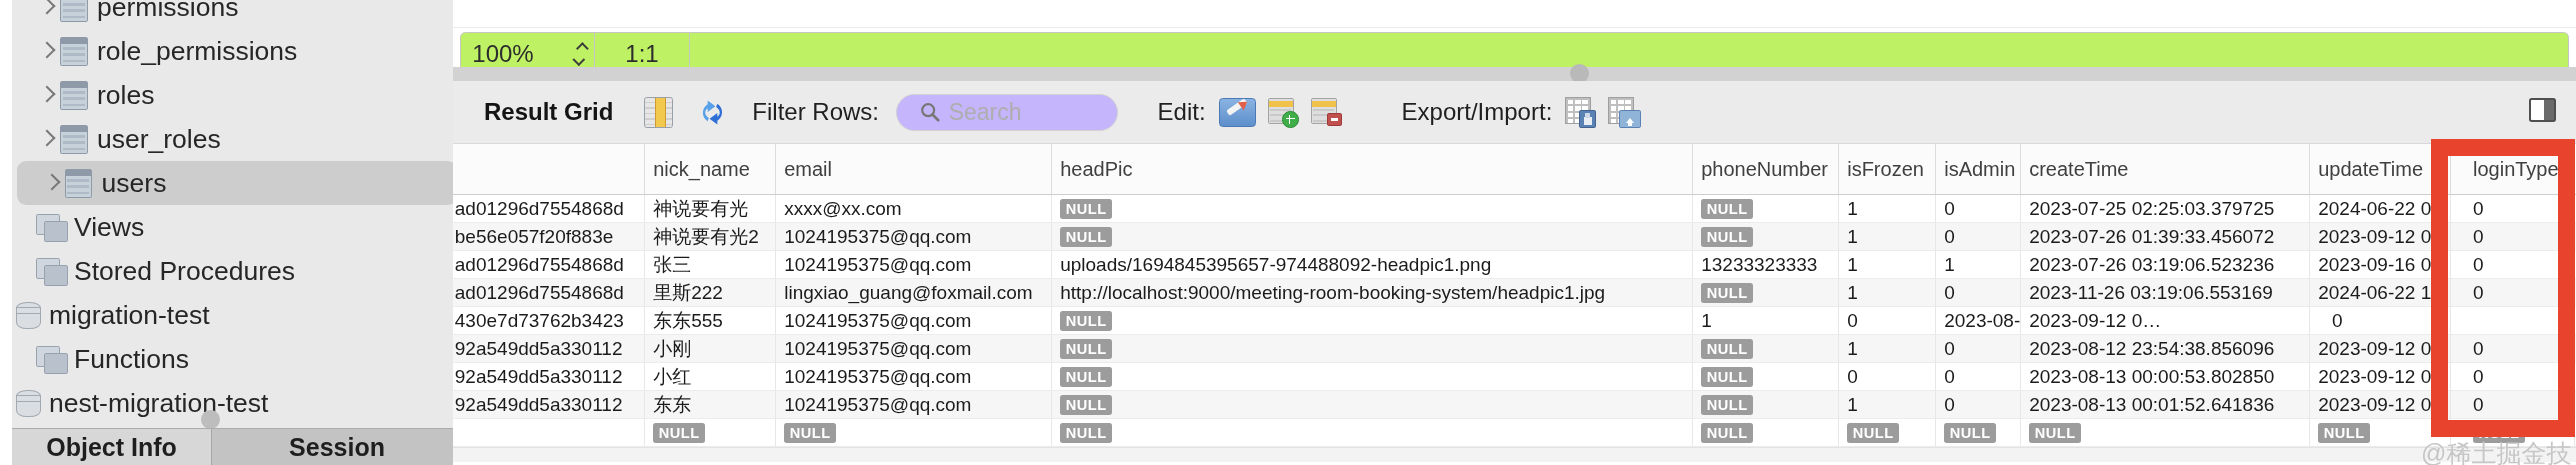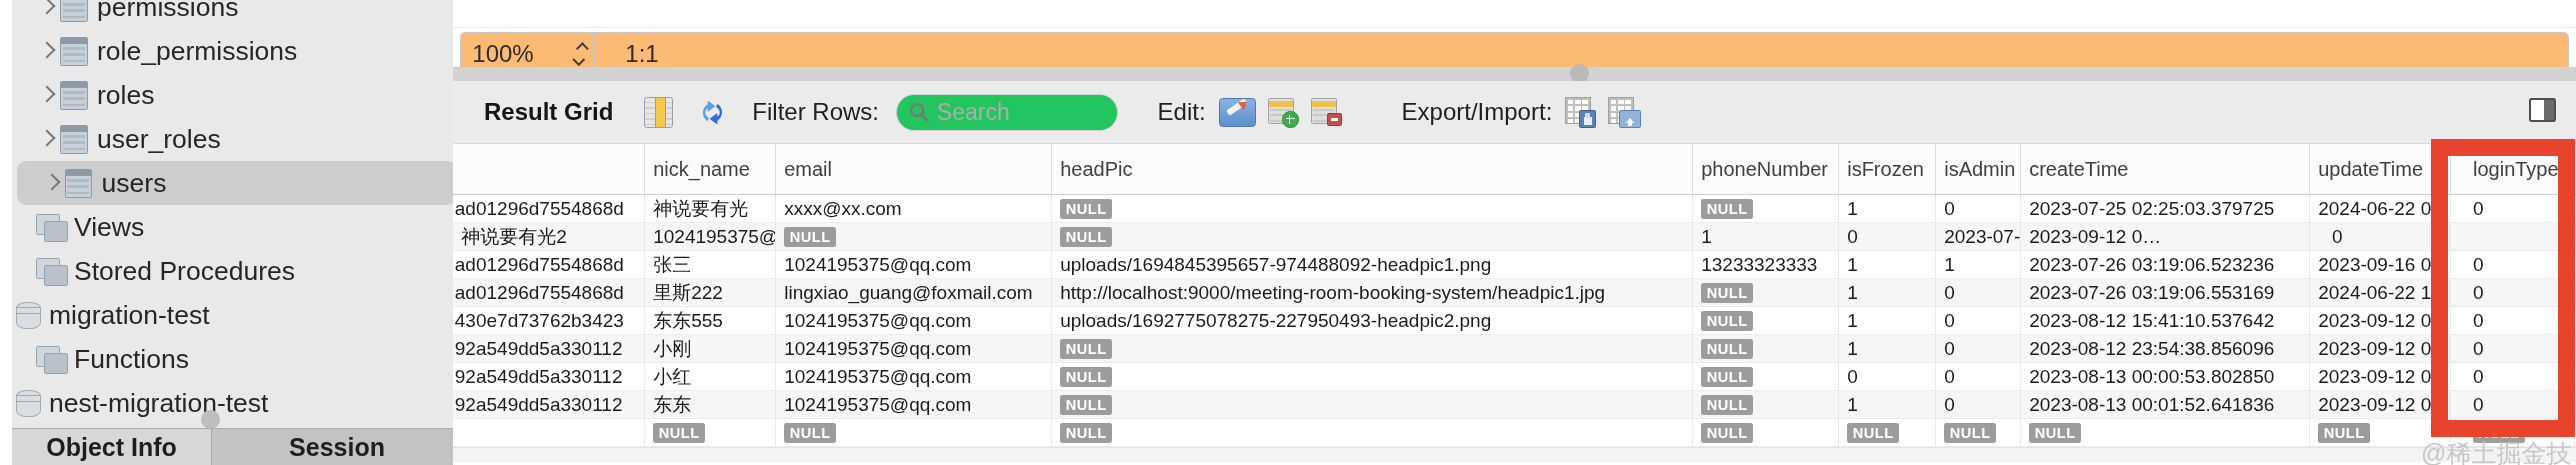--- a/index.html
+++ b/index.html
@@ -46,21 +46,21 @@
   .side-tab.t1 { flex:1; background:#c3c3c3; }
 
   
   .content { position:absolute; left:453px; top:0; width:2123px; height:465px; }
 
   .top-strip { position:absolute; left:0; right:0; top:0; height:27.5px; background:#fff;
       border-bottom:0.9px solid #ececec; }
 
   .zoom-bar { position:absolute; left:0; right:0; top:27.5px; height:39px; background:#fff; }
   .zoom-controls { position:absolute; left:7.3px; top:4.6px; right:7.3px; height:30px; display:flex; }
-  .zseg { background:#fdba74; border:1.8px solid #c6c6c6; height:44px; display:flex; align-items:center; }
+  .zseg { background:#bef264; border:1.8px solid #c6c6c6; height:44px; display:flex; align-items:center; }
   .zseg.zoom-select { width:135px; border-radius:5.5px 0 0 5.5px; padding-left:11px; font-size:24px; color:#2d2d2d; justify-content:space-between; padding-right:9.2px; }
   .zseg.ratio-btn { width:97px; margin-left:-1.8px; justify-content:center; font-size:24px; color:#2d2d2d; }
   .zseg.ztrack { flex:1; margin-left:-1.8px; border-radius:0 5.5px 5.5px 0; }
   .stepper { display:flex; flex-direction:column; gap:5.5px; align-items:center; }
   .chev-up,.chev-down { width:9.2px; height:9.2px; border:solid #3d3d3d; border-width:2.7px 2.7px 0 0; }
   .chev-up { transform:rotate(-45deg) translateY(2.7px); }
   .chev-down { transform:rotate(135deg) translateY(2.7px); }
 
   .splitter { position:absolute; left:0; right:0; top:67px; height:13.7px; background:#d2d2d2; }
   .split-dot { position:absolute; left:1117px; top:-2.7px; width:19px; height:19px; border-radius:50%; background:#b9b9b9; }
@@ -72,22 +72,22 @@
   .tb-icon { position:relative; width:31px; height:31px; flex:none; cursor:pointer; }
 
   .grid-col-icon { margin-left:31px; width:29px; height:31px; border:1.8px solid #9aa0a8; border-radius:2.7px;
       background:repeating-linear-gradient(#e6e6e6 0 3.7px, #cfcfcf 3.7px 5.5px); }
   .grid-col-icon::before { content:""; position:absolute; left:9.2px; top:0; bottom:0; width:9.2px;
       background:#f2c94c; border-left:1.8px solid #cf9a2f; border-right:1.8px solid #cf9a2f; }
 
   .refresh-icon { margin-left:24px; }
   .filter-label { margin-left:24px; }
 
-  .search-pill { position:relative; margin-left:16.5px; width:222px; height:37px; background:#22c55e;
-      border:1.8px solid #d2d2d2; border-radius:18.3px; display:flex; align-items:center; }
+  .search-pill { position:relative; margin-left:16.5px; width:222px; height:37px; background:#c4b5fd;
+      border:1.8px solid #d2d2d2; border-radius:18.3px; display:flex; align-items:center;justify-content:center; }
   .search-pill svg { margin-left:11px; flex:none; }
   .search-input { border:none; outline:none; background:transparent; width:156px; margin-left:7.3px;
       font-size:23px; color:#333; font-family:inherit; }
   .search-input::placeholder { color:#aeaeae; }
 
   .edit-label { margin-left:40px; }
   .icon-row { display:flex; align-items:center; gap:12px; margin-left:13px; }
 
   .pencil-icon { width:37px; height:29px; background:linear-gradient(#8ab3e2,#5d8fcb);
       border:1.8px solid #4a7ab5; border-radius:3.7px; }
@@ -305,20 +305,21 @@
             <div class="t-cell c4">
               <span class="null-badge">NULL</span>
             </div>
             <div class="t-cell c5">1</div>
             <div class="t-cell c6">0</div>
             <div class="t-cell c7">2023-07-25 02:25:03.379725</div>
             <div class="t-cell c8">2024-06-22 0…</div>
             <div class="t-cell c9">0</div>
           </div>
           <div class="t-row alt">
+            <div class="t-cell c0">be56e057f20f883e</div>
             <div class="t-cell c1">神说要有光2</div>
             <div class="t-cell c2">1024195375@qq.com</div>
             <div class="t-cell c3">
               <span class="null-badge">NULL</span>
             </div>
             <div class="t-cell c4">
               <span class="null-badge">NULL</span>
             </div>
             <div class="t-cell c5">1</div>
             <div class="t-cell c6">0</div>
@@ -341,29 +342,28 @@
           <div class="t-row alt">
             <div class="t-cell c0">ad01296d7554868d</div>
             <div class="t-cell c1">里斯222</div>
             <div class="t-cell c2">lingxiao_guang@foxmail.com</div>
             <div class="t-cell c3">http://localhost:9000/meeting-room-booking-system/headpic1.jpg</div>
             <div class="t-cell c4">
               <span class="null-badge">NULL</span>
             </div>
             <div class="t-cell c5">1</div>
             <div class="t-cell c6">0</div>
-            <div class="t-cell c7">2023-07-26 03:19:06.553169</div>
+            <div class="t-cell c7">2023-11-26 03:19:06.553169</div>
             <div class="t-cell c8">2024-06-22 1…</div>
             <div class="t-cell c9">0</div>
           </div>
           <div class="t-row">
             <div class="t-cell c0">430e7d73762b3423</div>
             <div class="t-cell c1">东东555</div>
             <div class="t-cell c2">1024195375@qq.com</div>
-            <div class="t-cell c3">uploads/1692775078275-227950493-headpic2.png</div>
             <div class="t-cell c4">
               <span class="null-badge">NULL</span>
             </div>
             <div class="t-cell c5">1</div>
             <div class="t-cell c6">0</div>
             <div class="t-cell c7">2023-08-12 15:41:10.537642</div>
             <div class="t-cell c8">2023-09-12 0…</div>
             <div class="t-cell c9">0</div>
           </div>
           <div class="t-row alt">

